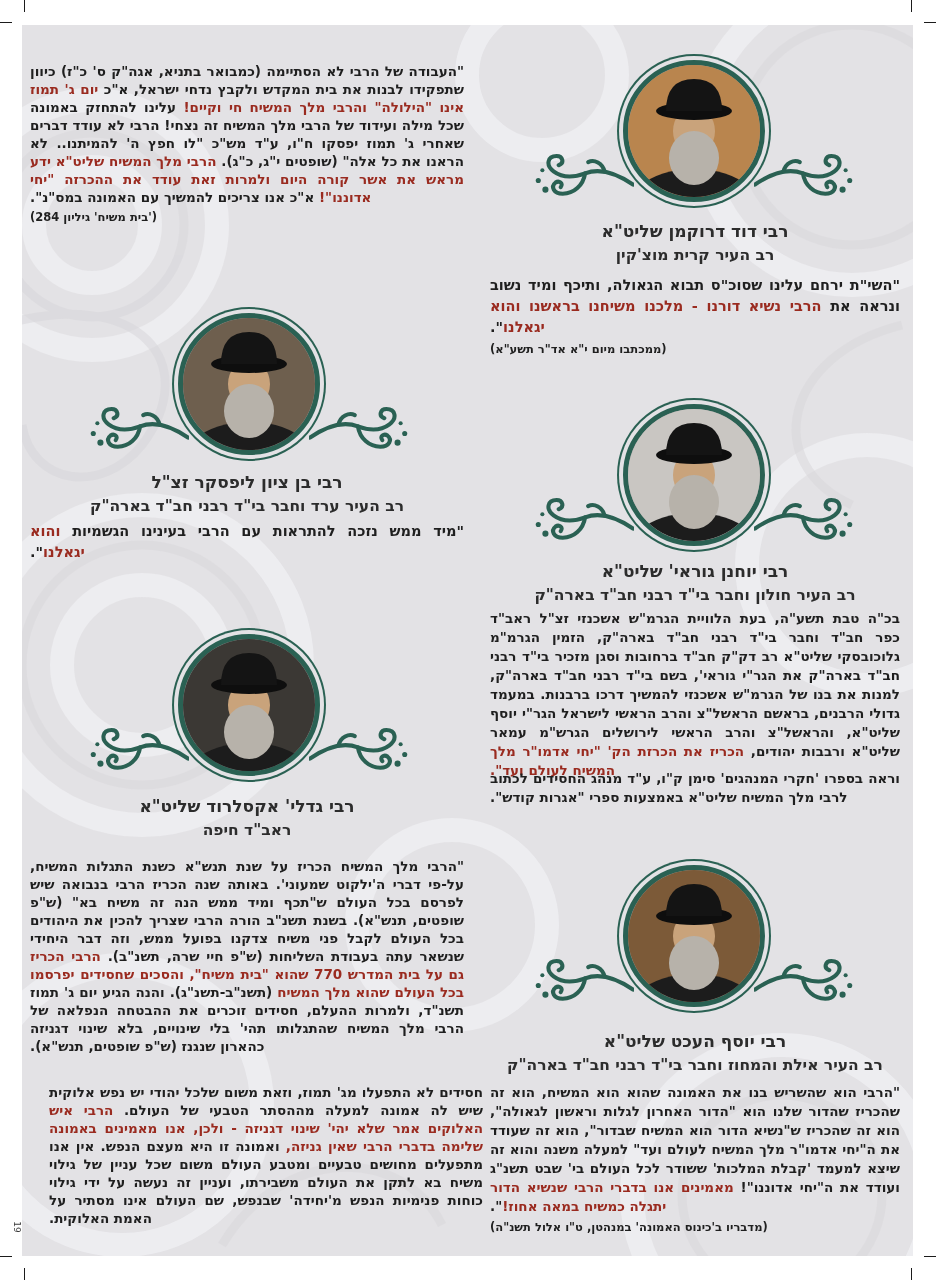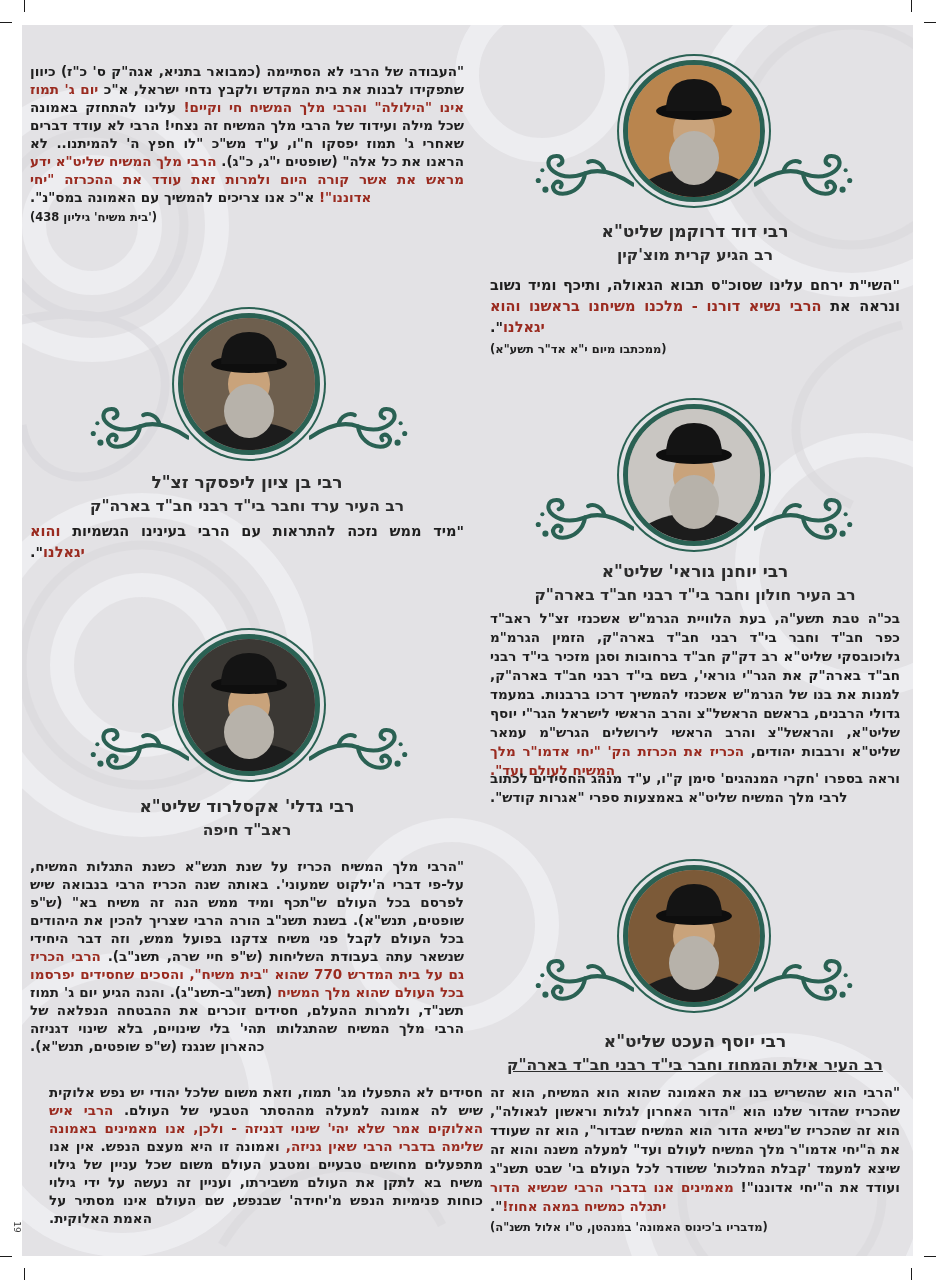--- a/index.html
+++ b/index.html
@@ -87,39 +87,39 @@
         <path d="M200,1220 C260,1120 380,1120 420,1200"></path>
         <circle cx="70" cy="200" r="92"></circle>
           <circle cx="120" cy="640" r="120"></circle>
         <circle cx="760" cy="1170" r="100"></circle>
           <circle cx="830" cy="110" r="110"></circle>
       </g>
     </svg>
 
     <div class="rtl-just small-body" style="left:8px;top:37px;width:434px;">
       <span>"העבודה של הרבי לא הסתיימה (כמבואר בתניא, אגה"ק ס' כ"ז) כיוון שתפקידו לבנות את בית המקדש ולקבץ נדחי ישראל, א"כ </span><span class="red">יום ג' תמוז אינו "הילולה" והרבי מלך המשיח חי וקיים!</span><span> עלינו להתחזק באמונה שכל מילה ועידוד של הרבי מלך המשיח זה נצחי! הרבי לא עודד דברים שאחרי ג' תמוז יפסקו ח"ו, ע"ד מש"כ "לו חפץ ה' להמיתנו.. לא הראנו את כל אלה" (שופטים י"ג, כ"ג). </span><span class="red">הרבי מלך המשיח שליט"א ידע מראש את אשר קורה היום ולמרות זאת עודד את ההכרזה "יחי אדוננו"!</span><span> א"כ אנו צריכים להמשיך עם האמונה במס"נ".</span>
-      <div class="source">('בית משיח' גיליון 438)</div>
+      <div class="source">('בית משיח' גיליון 284)</div>
     </div>
 
     <div class="portrait" style="left:466px;top:33px;width:412px;">
       <div class="fl fl-left"><svg viewBox="0 0 220 110" width="112" height="56">
             <use href="#flour"></use>
           </svg></div>
       <div class="fl fl-right"><svg viewBox="0 0 220 110" width="112" height="56">
             <use href="#flour"></use>
           </svg></div>
       <div class="photo">
         <svg viewBox="0 0 132 132" width="132" height="132">
             <rect width="132" height="132" fill="#b9854e"></rect>
             <use href="#rabbi"></use>
           </svg>
       </div>
     </div>
     <div class="name" style="left:468px;top:196px;width:410px;">רבי דוד דרוקמן שליט"א</div>
-    <div class="rtitle" style="left:468px;top:221px;width:410px;">רב הגיע קרית מוצ'קין</div>
+    <div class="rtitle" style="left:468px;top:221px;width:410px;">רב העיר קרית מוצ'קין</div>
     <div class="rtl-just quote" style="left:468px;top:250px;width:410px;">
       <span>"השי"ת ירחם עלינו שסוכ"ס תבוא הגאולה, ותיכף ומיד נשוב ונראה את </span><span class="red">הרבי נשיא דורנו - מלכנו משיחנו בראשנו והוא יגאלנו</span><span>".</span>
       <div class="source">(ממכתבו מיום י"א אד"ר תשע"א)</div>
     </div>
 
     <div class="portrait" style="left:10px;top:286px;width:434px;">
       <div class="fl fl-left"><svg viewBox="0 0 220 110" width="112" height="56">
             <use href="#flour"></use>
           </svg></div>
       <div class="fl fl-right"><svg viewBox="0 0 220 110" width="112" height="56">
@@ -192,21 +192,21 @@
             <use href="#flour"></use>
           </svg></div>
       <div class="photo">
         <svg viewBox="0 0 132 132" width="132" height="132">
             <rect width="132" height="132" fill="#7c5a38"></rect>
             <use href="#rabbi"></use>
           </svg>
       </div>
     </div>
     <div class="name" style="left:468px;top:1006px;width:410px;">רבי יוסף העכט שליט"א</div>
-    <div class="rtitle" style="left:468px;top:1031px;width:410px;text-decoration:underline;">רב העיר אילת והמחוז וחבר בי"ד רבני חב"ד בארה"ק</div>
+    <div class="rtitle" style="left:468px;top:1031px;width:410px;">רב העיר אילת והמחוז וחבר בי"ד רבני חב"ד בארה"ק</div>
     <div class="rtl-just mid-body" style="left:468px;top:1058px;width:410px;">
       <span>"הרבי הוא שהשריש בנו את האמונה שהוא הוא המשיח, הוא זה שהכריז שהדור שלנו הוא "הדור האחרון לגלות וראשון לגאולה", הוא זה שהכריז ש"נשיא הדור הוא המשיח שבדור", הוא זה שעודד את ה"יחי אדמו"ר מלך המשיח לעולם ועד" למעלה משנה והוא זה שיצא למעמד 'קבלת המלכות' ששודר לכל העולם בי' שבט תשנ"ג ועודד את ה"יחי אדוננו"! </span><span class="red">מאמינים אנו בדברי הרבי שנשיא הדור יתגלה כמשיח במאה אחוז!</span><span>".</span>
       <div class="source">(מדבריו ב'כינוס האמונה' במנהטן, ט"ו אלול תשנ"ה)</div>
     </div>
 
   </div>
 
   <div class="pnum">19</div>
 </div>
 

